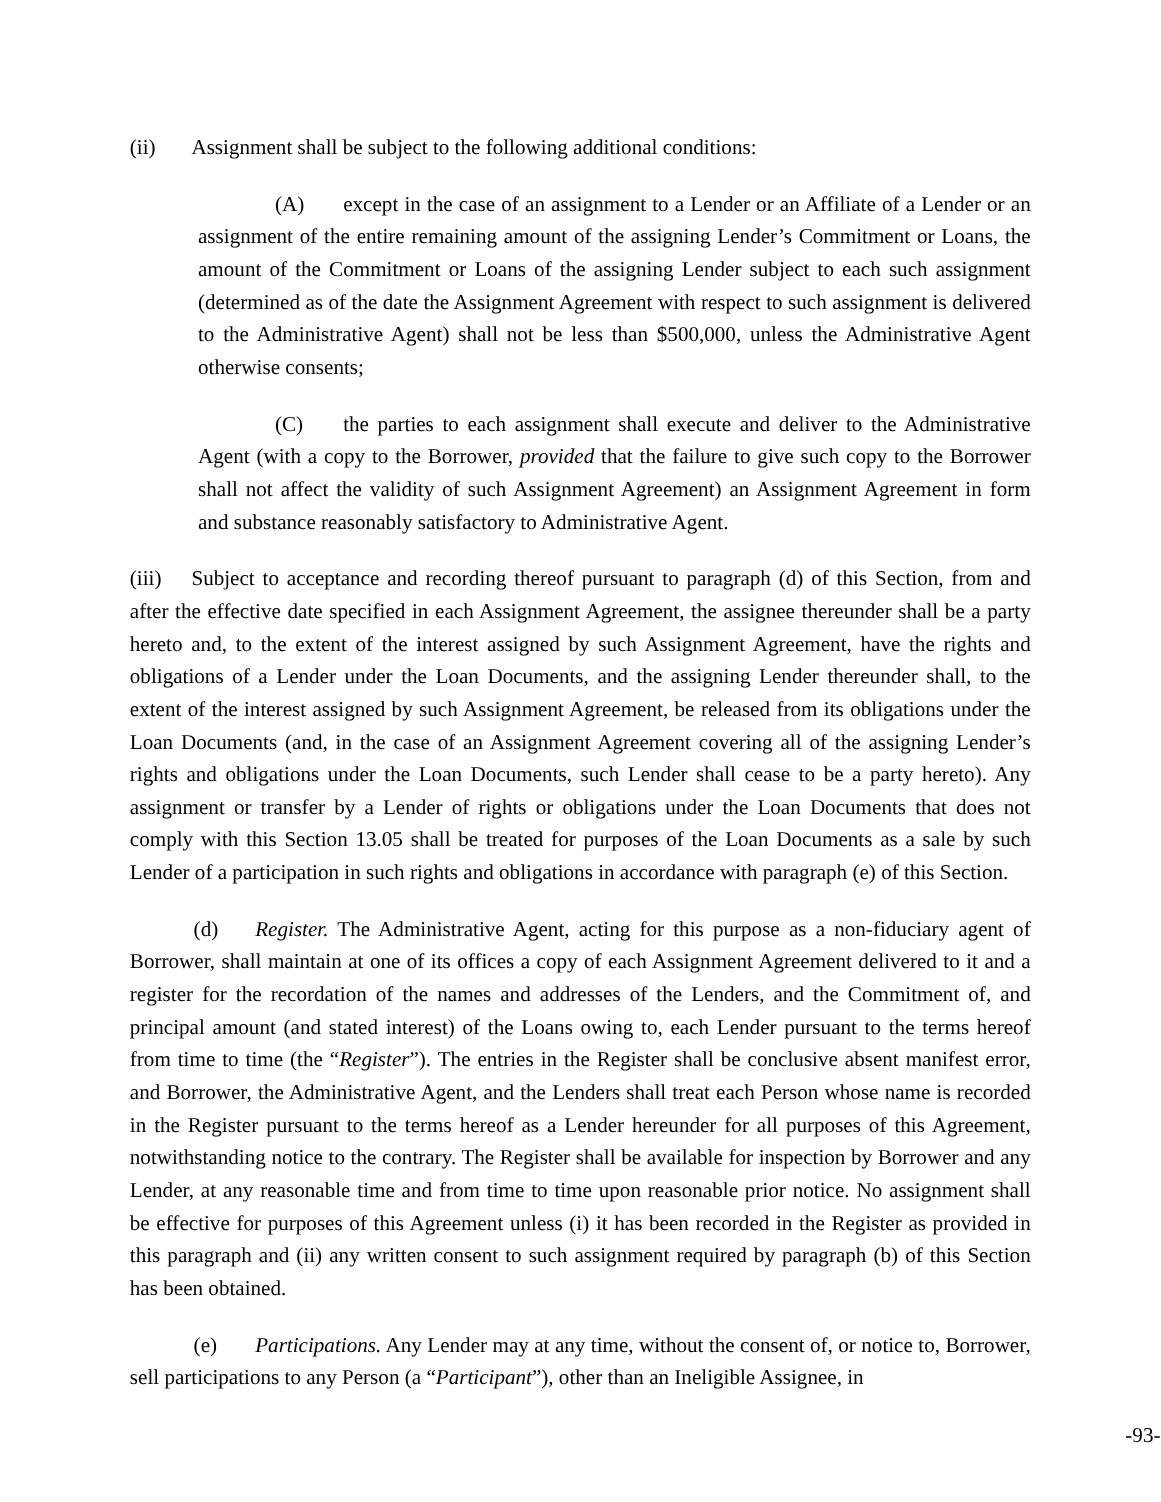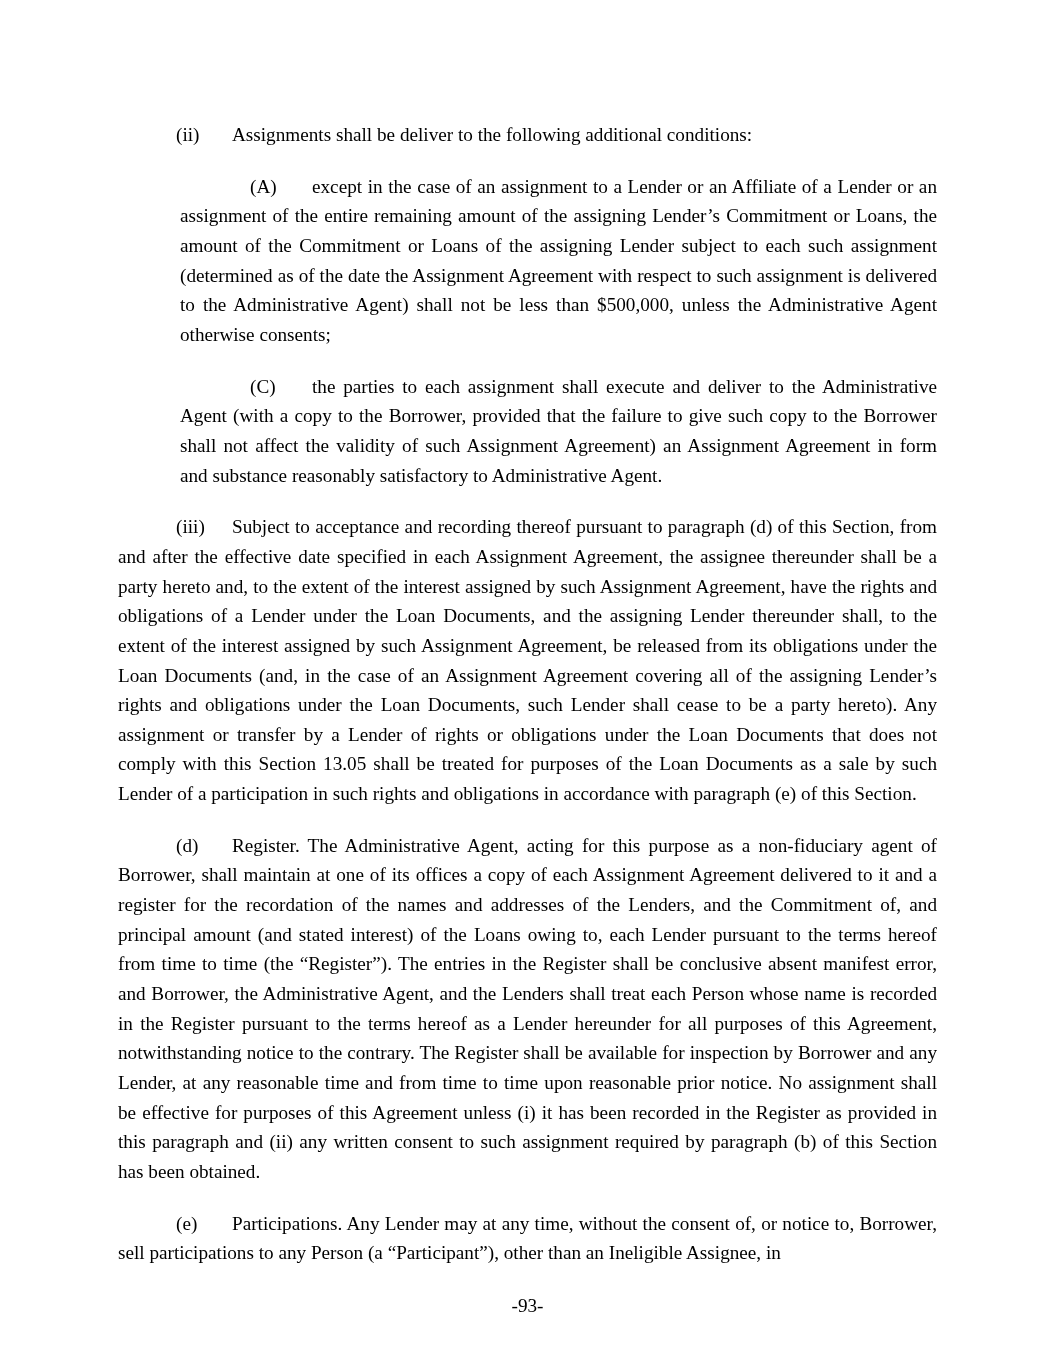--- a/index.html
+++ b/index.html
@@ -30,56 +30,55 @@
   }
   .para:last-child { margin-bottom: 0; }
 
   
   .lvl-roman {
     padding-left: 0;
   }
   .lvl-roman .lead {
     display: inline-block;
     width: 56px;
-    margin-left: 58px;
   }
   
   .lvl-letter {
     padding-left: 62px;
   }
   .lvl-letter .lead {
     display: inline-block;
     width: 62px;
     margin-left: 70px;
   }
   .lvl-alpha {
     padding-left: 0;
   }
   .lvl-alpha .lead {
     display: inline-block;
     width: 56px;
     margin-left: 58px;
   }
-  .it { }
+  .it { font-style: italic; }
   .footer {
     position: absolute;
     left: 0;
     right: 0;
     bottom: 48px;
-    text-align: center;
+    text-align: right;
     font-size: 19.2px;
     font-family: "Liberation Serif", serif;
   }
 </style>
 </head>
 <body>
 
 <div class="page">
   <div id="body-container">
-      <div class="para lvl-roman"><span class="lead">(ii)</span><span>Assignments shall be deliver to the following additional conditions:</span></div>
+      <div class="para lvl-roman"><span class="lead">(ii)</span><span>Assignment shall be subject to the following additional conditions:</span></div>
       <div class="para lvl-letter"><span class="lead">(A)</span><span>except in the case of an assignment to a Lender or an Affiliate of a Lender or an assignment of the entire remaining amount of the assigning Lender’s Commitment or Loans, the amount of the Commitment or Loans of the assigning Lender subject to each such assignment (determined as of the date the Assignment Agreement with respect to such assignment is delivered to the Administrative Agent) shall not be less than $500,000, unless the Administrative Agent otherwise consents;</span></div>
       <div class="para lvl-letter"><span class="lead">(C)</span><span>the parties to each assignment shall execute and deliver to the Administrative Agent (with a copy to the Borrower, </span><span class="it">provided</span><span> that the failure to give such copy to the Borrower shall not affect the validity of such Assignment Agreement) an Assignment Agreement in form and substance reasonably satisfactory to Administrative Agent.</span></div>
       <div class="para lvl-roman"><span class="lead">(iii)</span><span>Subject to acceptance and recording thereof pursuant to paragraph (d) of this Section, from and after the effective date specified in each Assignment Agreement, the assignee thereunder shall be a party hereto and, to the extent of the interest assigned by such Assignment Agreement, have the rights and obligations of a Lender under the Loan Documents, and the assigning Lender thereunder shall, to the extent of the interest assigned by such Assignment Agreement, be released from its obligations under the Loan Documents (and, in the case of an Assignment Agreement covering all of the assigning Lender’s rights and obligations under the Loan Documents, such Lender shall cease to be a party hereto).  Any assignment or transfer by a Lender of rights or obligations under the Loan Documents that does not comply with this Section 13.05 shall be treated for purposes of the Loan Documents as a sale by such Lender of a participation in such rights and obligations in accordance with paragraph (e) of this Section.</span></div>
       <div class="para lvl-alpha"><span class="lead">(d)</span><span class="it">Register.</span><span>  The Administrative Agent, acting for this purpose as a non-fiduciary agent of Borrower, shall maintain at one of its offices a copy of each Assignment Agreement delivered to it and a register for the recordation of the names and addresses of the Lenders, and the Commitment of, and principal amount (and stated interest) of the Loans owing to, each Lender pursuant to the terms hereof from time to time (the “</span><span class="it">Register</span><span>”).  The entries in the Register shall be conclusive absent manifest error, and Borrower, the Administrative Agent, and the Lenders shall treat each Person whose name is recorded in the Register pursuant to the terms hereof as a Lender hereunder for all purposes of this Agreement, notwithstanding notice to the contrary.  The Register shall be available for inspection by Borrower and any Lender, at any reasonable time and from time to time upon reasonable prior notice.  No assignment shall be effective for purposes of this Agreement unless (i) it has been recorded in the Register as provided in this paragraph and (ii) any written consent to such assignment required by paragraph (b) of this Section has been obtained.</span></div>
       <div class="para lvl-alpha"><span class="lead">(e)</span><span class="it">Participations.</span><span>  Any Lender may at any time, without the consent of, or notice to, Borrower, sell participations to any Person (a “</span><span class="it">Participant</span><span>”), other than an Ineligible Assignee, in</span></div>
     </div>
   <div class="footer">-93-</div>
 </div>
 
 </body></html>

